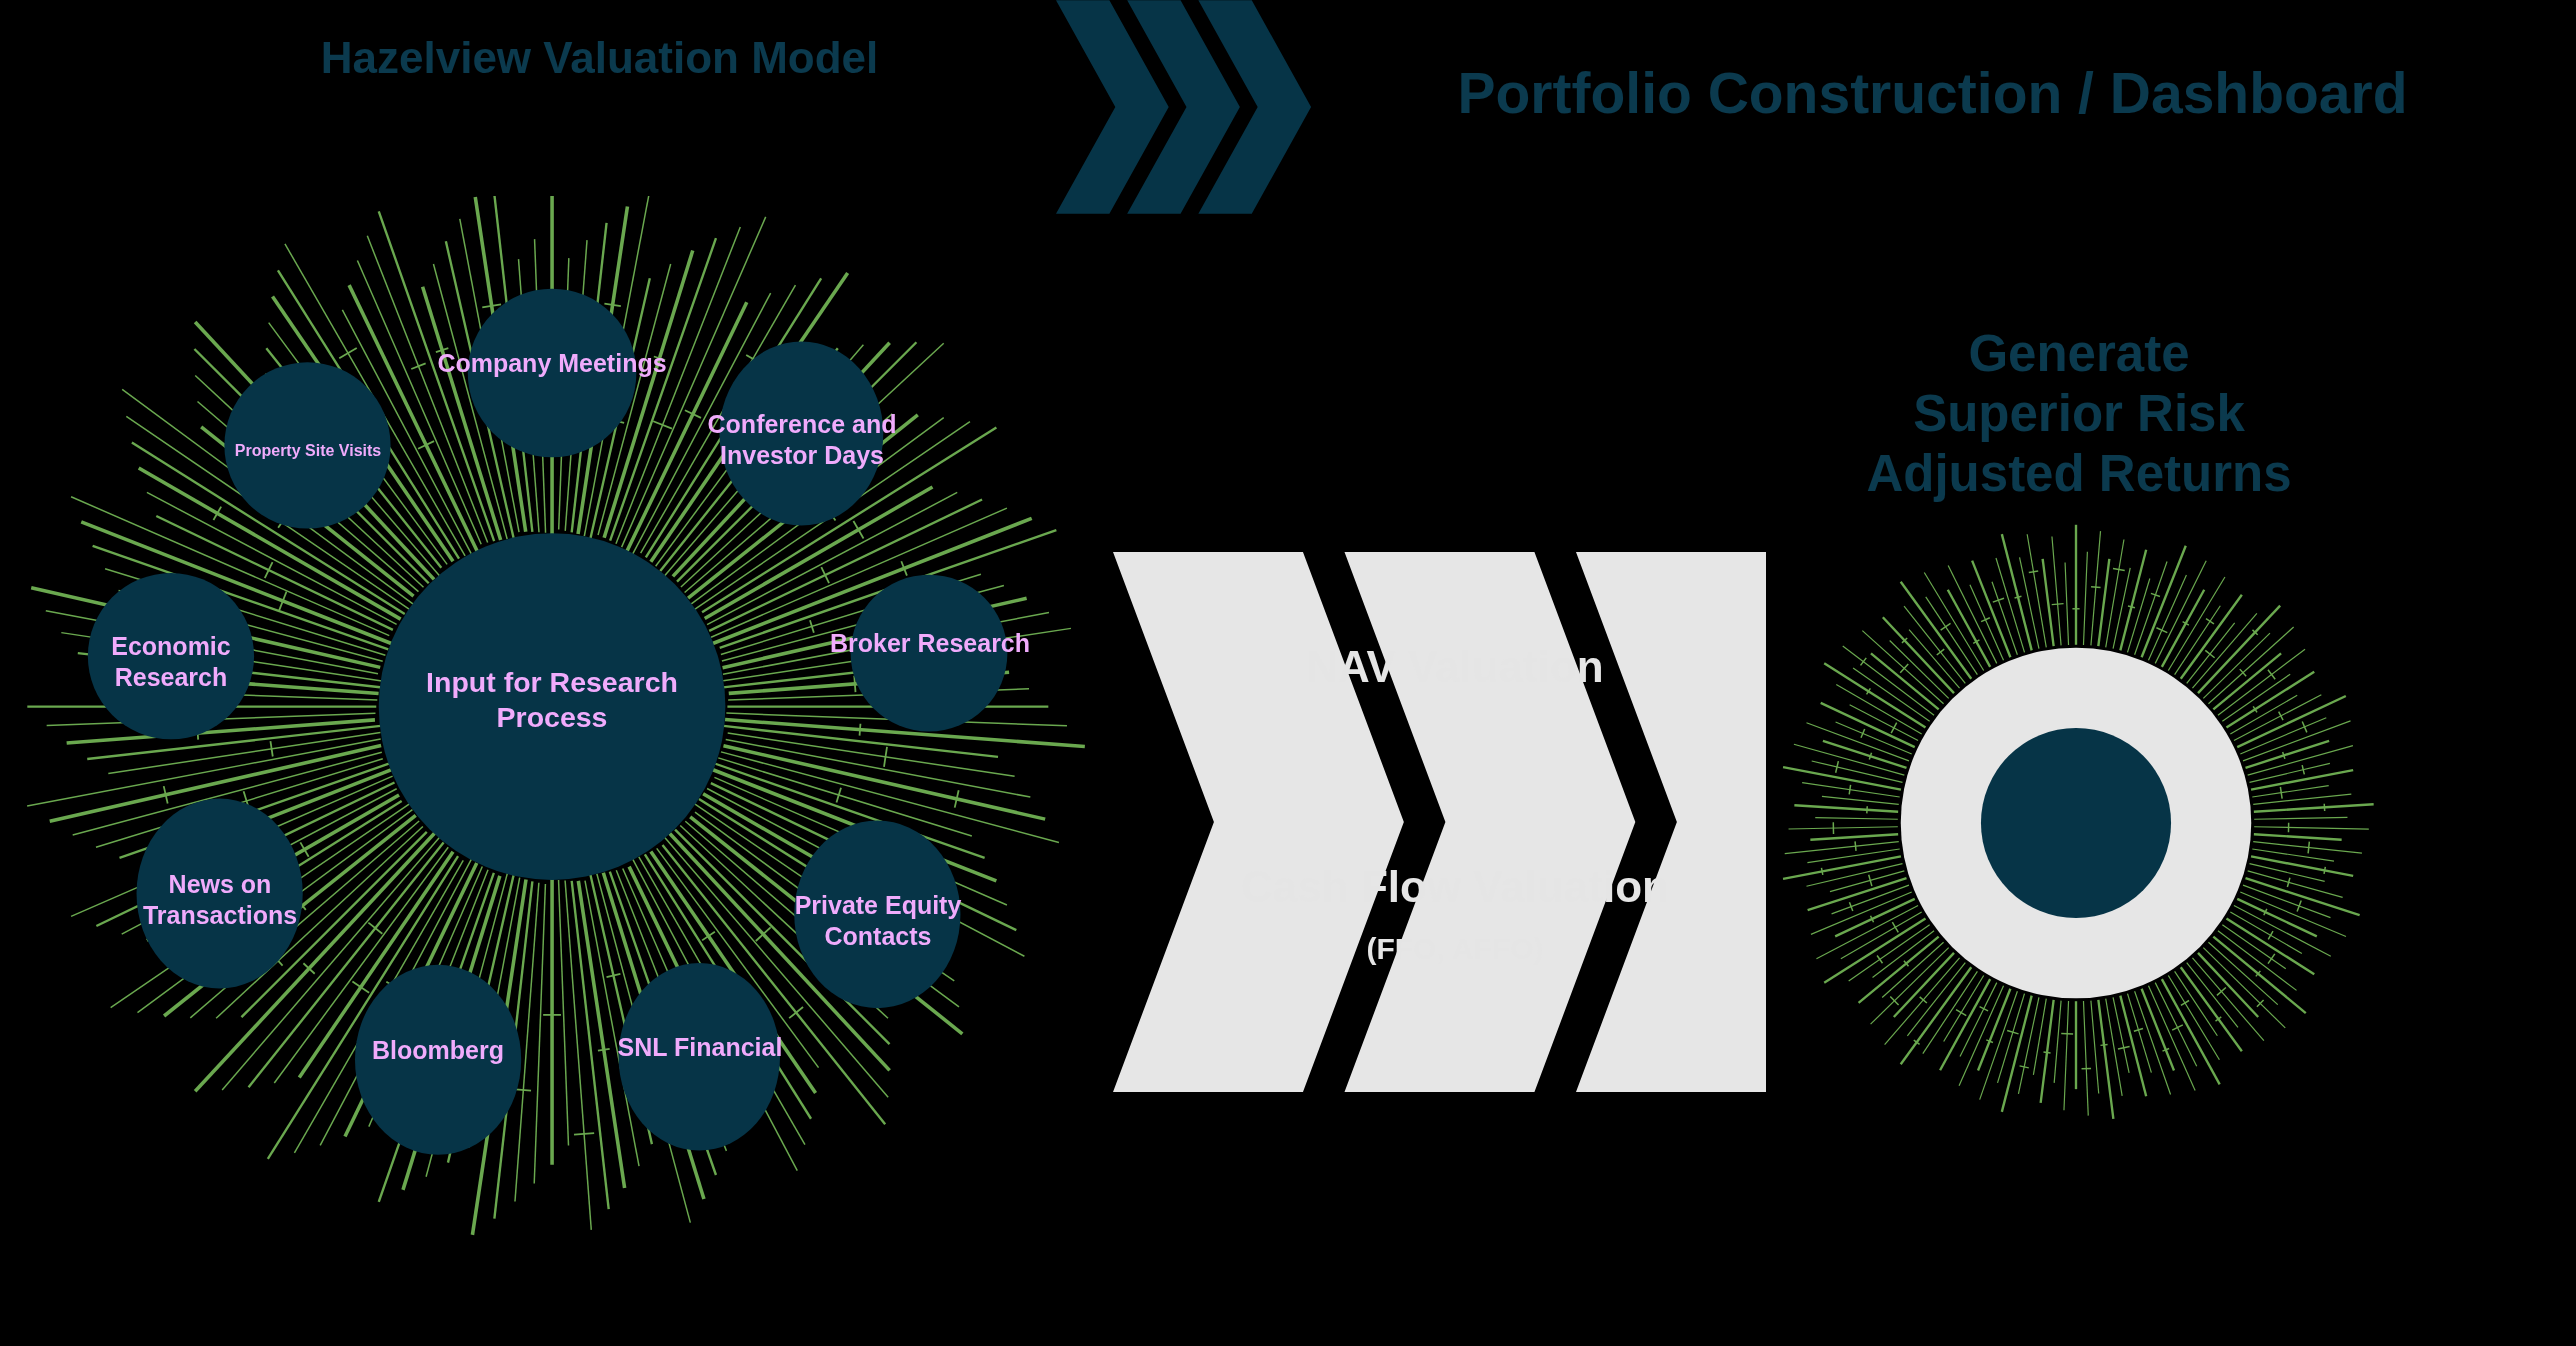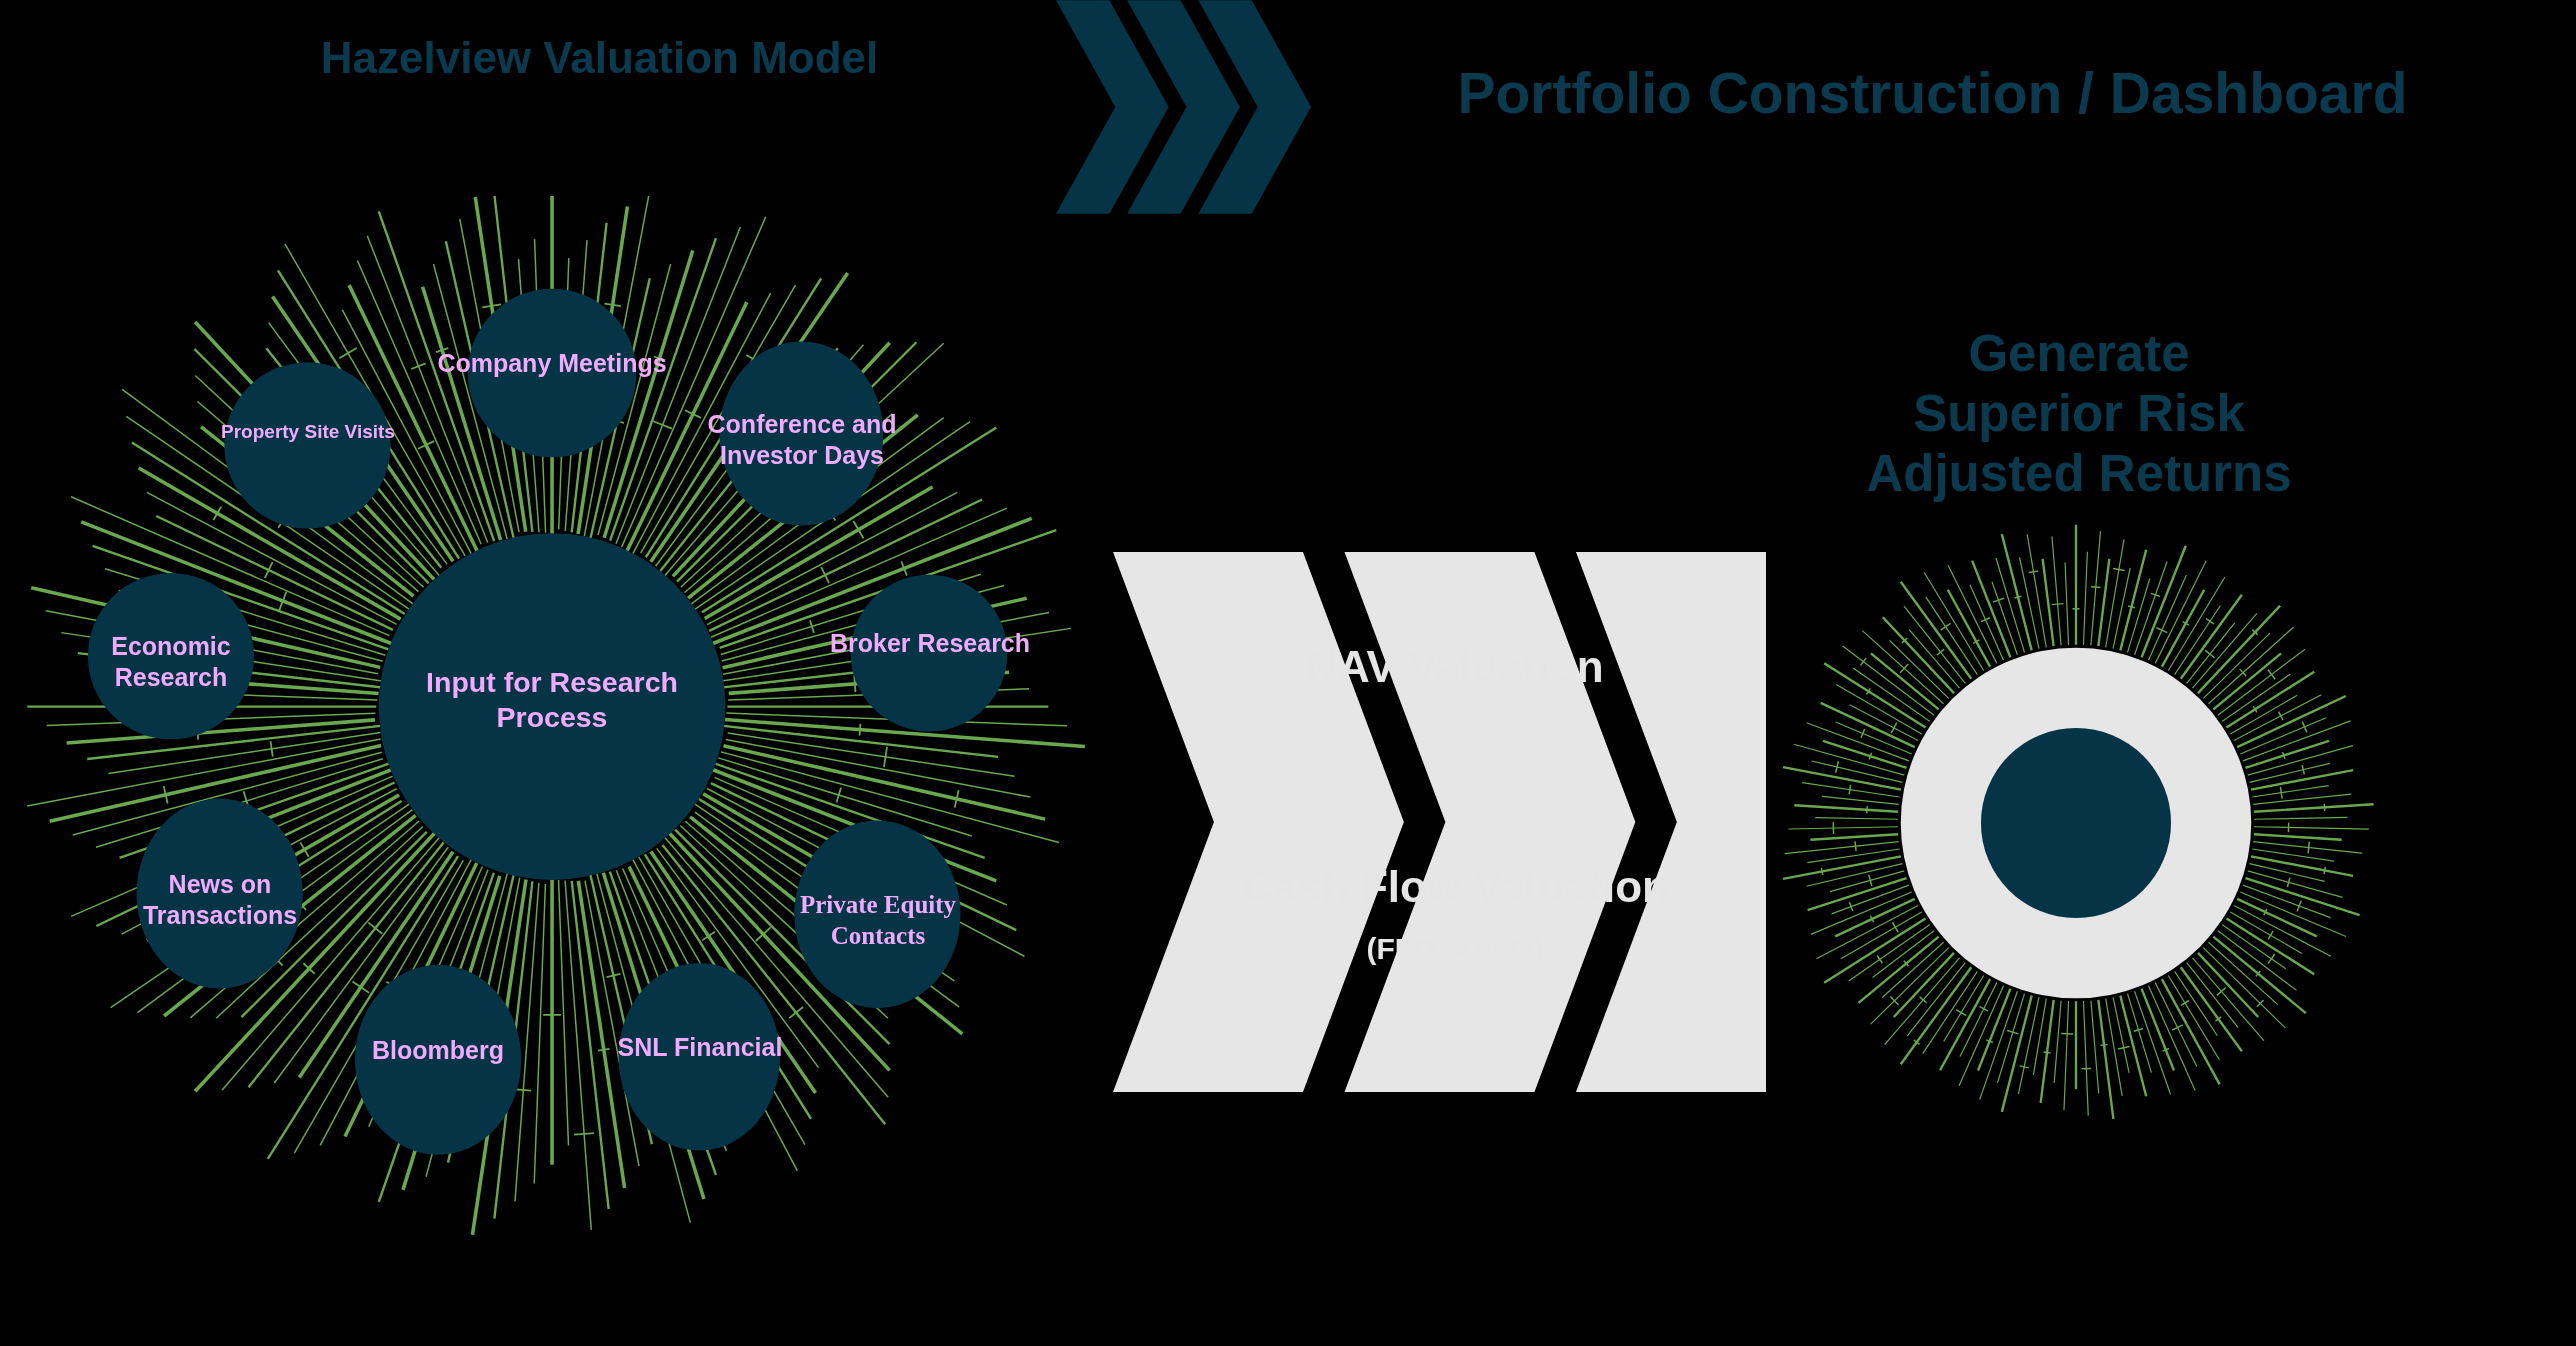--- a/index.html
+++ b/index.html
@@ -321,26 +321,26 @@
         <ellipse cx="518" cy="420" rx="140" ry="140" fill="#063447"></ellipse>
       </g>
     <circle cx="930" cy="860" r="292" fill="#063447"></circle>
   </svg>
 
   <div class="node-lbl" id="lb-center-lbl" style="left:380px;top:665px;width:344px;font-size:28.5px;">Input for Research Process</div>
   <div id="lb-labels">
       <div class="node-lbl" style="left: 433px; top: 348px; width: 238px; font-size: 25px;">Company Meetings</div>
       <div class="node-lbl" style="left: 683px; top: 409px; width: 238px; font-size: 25px;">Conference and Investor Days</div>
       <div class="node-lbl" style="left: 811px; top: 628px; width: 238px; font-size: 25px;">Broker Research</div>
-      <div class="node-lbl" style="left: 759px; top: 890px; width: 238px; font-size: 25px; font-family: Liberation Serif, serif;">Private Equity Contacts</div>
+      <div class="node-lbl" style="left: 759px; top: 890px; width: 238px; font-size: 25px;">Private Equity Contacts</div>
       <div class="node-lbl" style="left: 581px; top: 1032px; width: 238px; font-size: 25px;">SNL Financial</div>
       <div class="node-lbl" style="left: 319px; top: 1035px; width: 238px; font-size: 25px;">Bloomberg</div>
       <div class="node-lbl" style="left: 101px; top: 869px; width: 238px; font-size: 25px;">News on Transactions</div>
       <div class="node-lbl" style="left: 52px; top: 631px; width: 238px; font-size: 25px;">Economic Research</div>
-      <div class="node-lbl" style="left: 189px; top: 420px; width: 238px; font-size: 19px;">Property Site Visits</div>
+      <div class="node-lbl" style="left: 189px; top: 441px; width: 238px; font-size: 16px;">Property Site Visits</div>
     </div>
 
   <svg id="mid-chev" viewBox="0 0 1110 930">
     <g fill="#e6e6e6">
       <path d="M10,10 L330,10 L500,465 L330,920 L10,920 L180,465 Z"></path>
       <path d="M400,10 L720,10 L890,465 L720,920 L400,920 L570,465 Z"></path>
       <path d="M790,10 L1110,10 L1280,465 L1110,920 L790,920 L960,465 Z"></path>
     </g>
   </svg>
 

